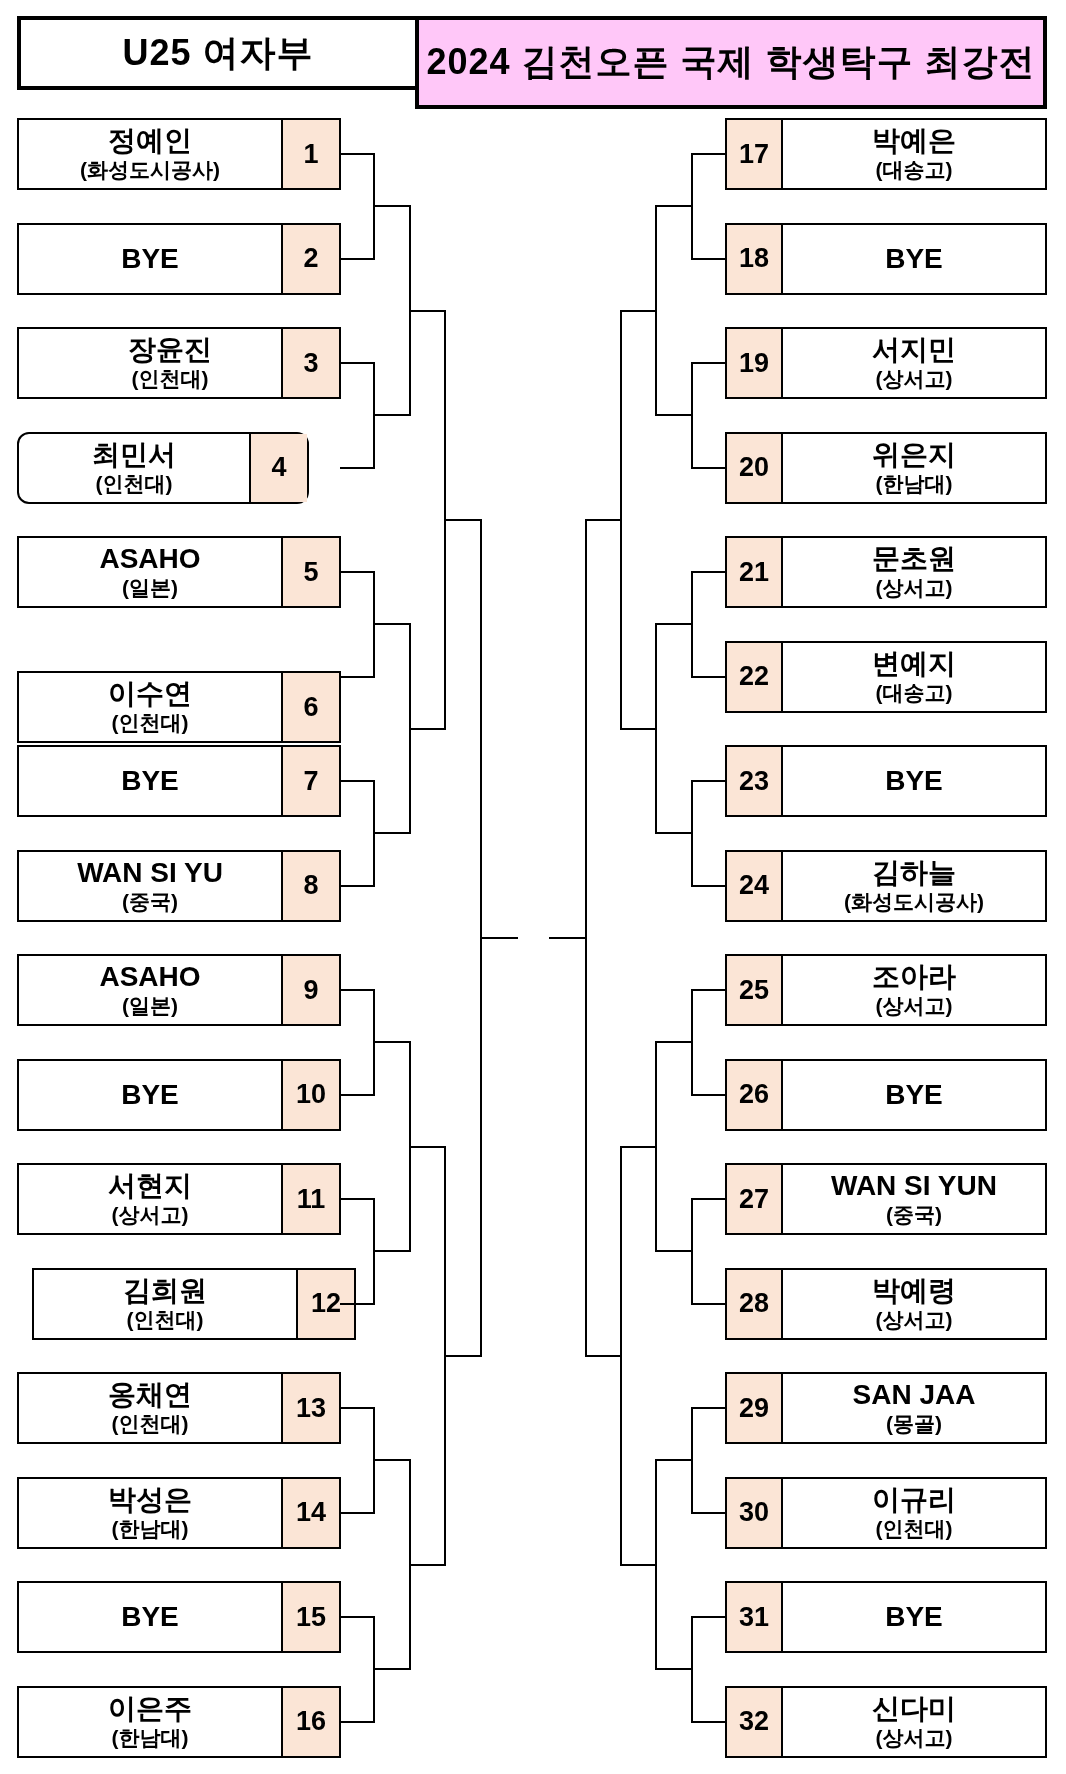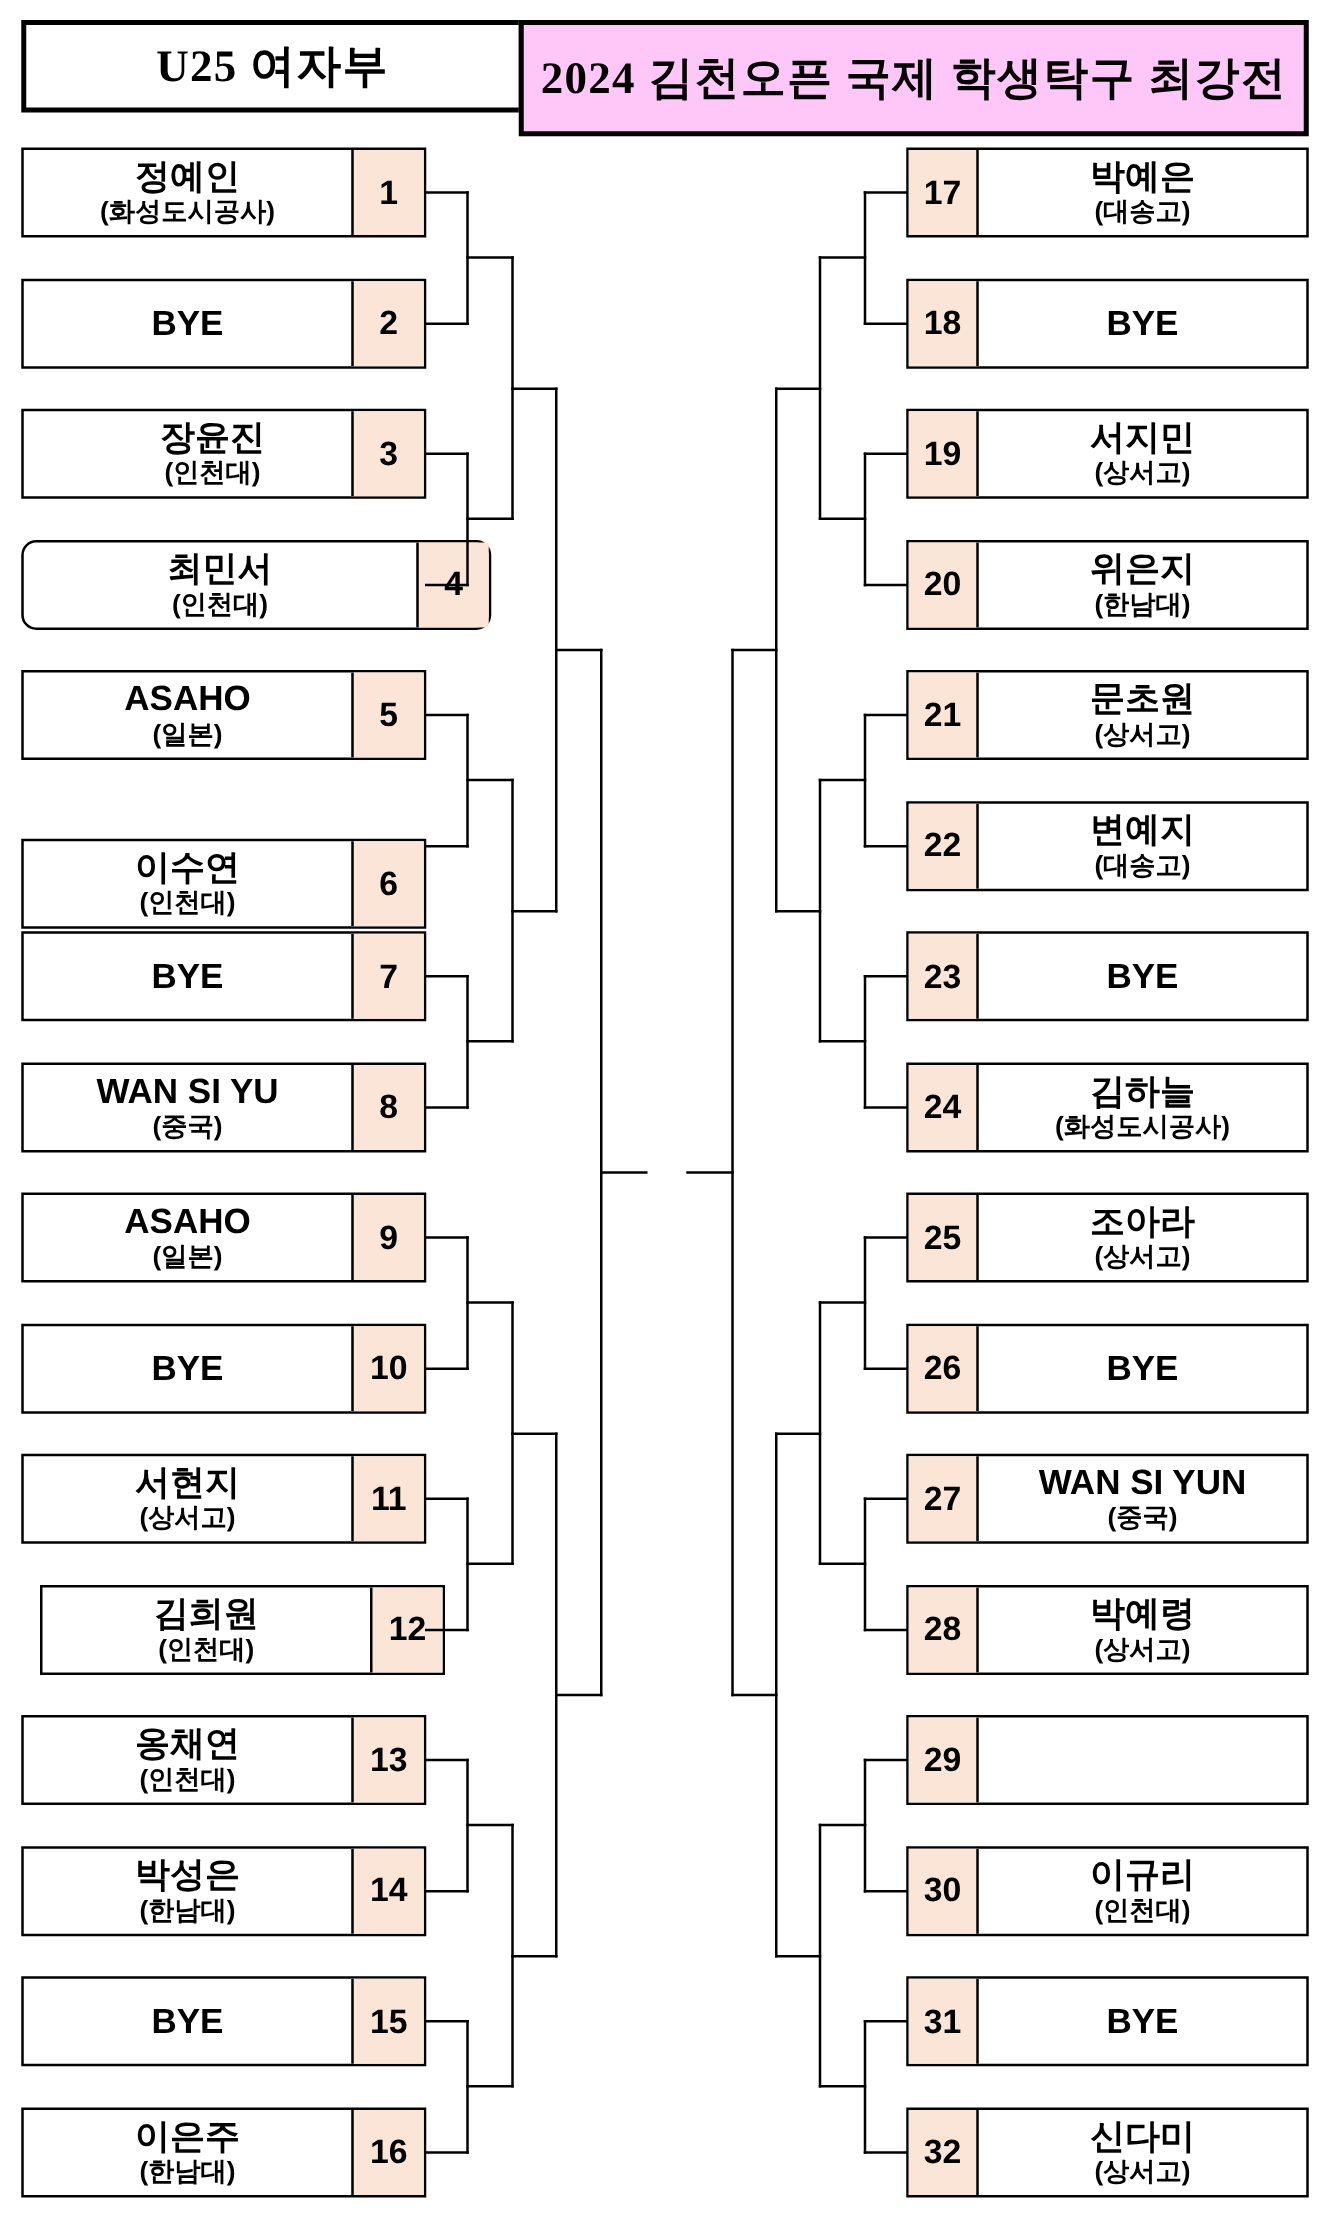--- a/index.html
+++ b/index.html
@@ -12,21 +12,20 @@
     color: #000000;
     overflow: hidden;
   }
   
   #header {
     position: absolute;
     left: 17px; top: 16px;
     width: 1030px; height: 74px;
     display: flex;
     box-sizing: border-box;
-    font-family: Liberation Serif, serif;
   }
   #division-box {
     box-sizing: border-box;
     width: 402px; height: 74px;
     border: 4px solid #000;
     background: #ffffff;
     display: flex; align-items: center; justify-content: center;
     font-size: 36px; font-weight: bold;
     letter-spacing: 1px;
   }
@@ -123,21 +122,21 @@
         </div>
         <div class="num-cell">3</div>
       </div>
       <div class="entry right" style="left: 725px; top: 327px; width: 322px;">
         <div class="name-area">
           <div class="entry-name">서지민</div>
           <div class="entry-affil">(상서고)</div>
         </div>
         <div class="num-cell">19</div>
       </div>
-      <div class="entry left" style="left: 17px; top: 431.5px; width: 376px; border-radius: 12px;">
+      <div class="entry left" style="left: 17px; top: 431.5px; width: 292px; border-radius: 12px;">
         <div class="name-area">
           <div class="entry-name">최민서</div>
           <div class="entry-affil">(인천대)</div>
         </div>
         <div class="num-cell">4</div>
       </div>
       <div class="entry right" style="left: 725px; top: 431.5px; width: 322px;">
         <div class="name-area">
           <div class="entry-name">위은지</div>
           <div class="entry-affil">(한남대)</div>
@@ -253,20 +252,24 @@
         <div class="num-cell">28</div>
       </div>
       <div class="entry left" style="left: 17px; top: 1372px; width: 324px;">
         <div class="name-area">
           <div class="entry-name">옹채연</div>
           <div class="entry-affil">(인천대)</div>
         </div>
         <div class="num-cell">13</div>
       </div>
       <div class="entry right" style="left: 725px; top: 1372px; width: 322px;">
+        <div class="name-area">
+          <div class="entry-name">SAN JAA</div>
+          <div class="entry-affil">(몽골)</div>
+        </div>
         <div class="num-cell">29</div>
       </div>
       <div class="entry left" style="left: 17px; top: 1476.5px; width: 324px;">
         <div class="name-area">
           <div class="entry-name">박성은</div>
           <div class="entry-affil">(한남대)</div>
         </div>
         <div class="num-cell">14</div>
       </div>
       <div class="entry right" style="left: 725px; top: 1476.5px; width: 322px;">

